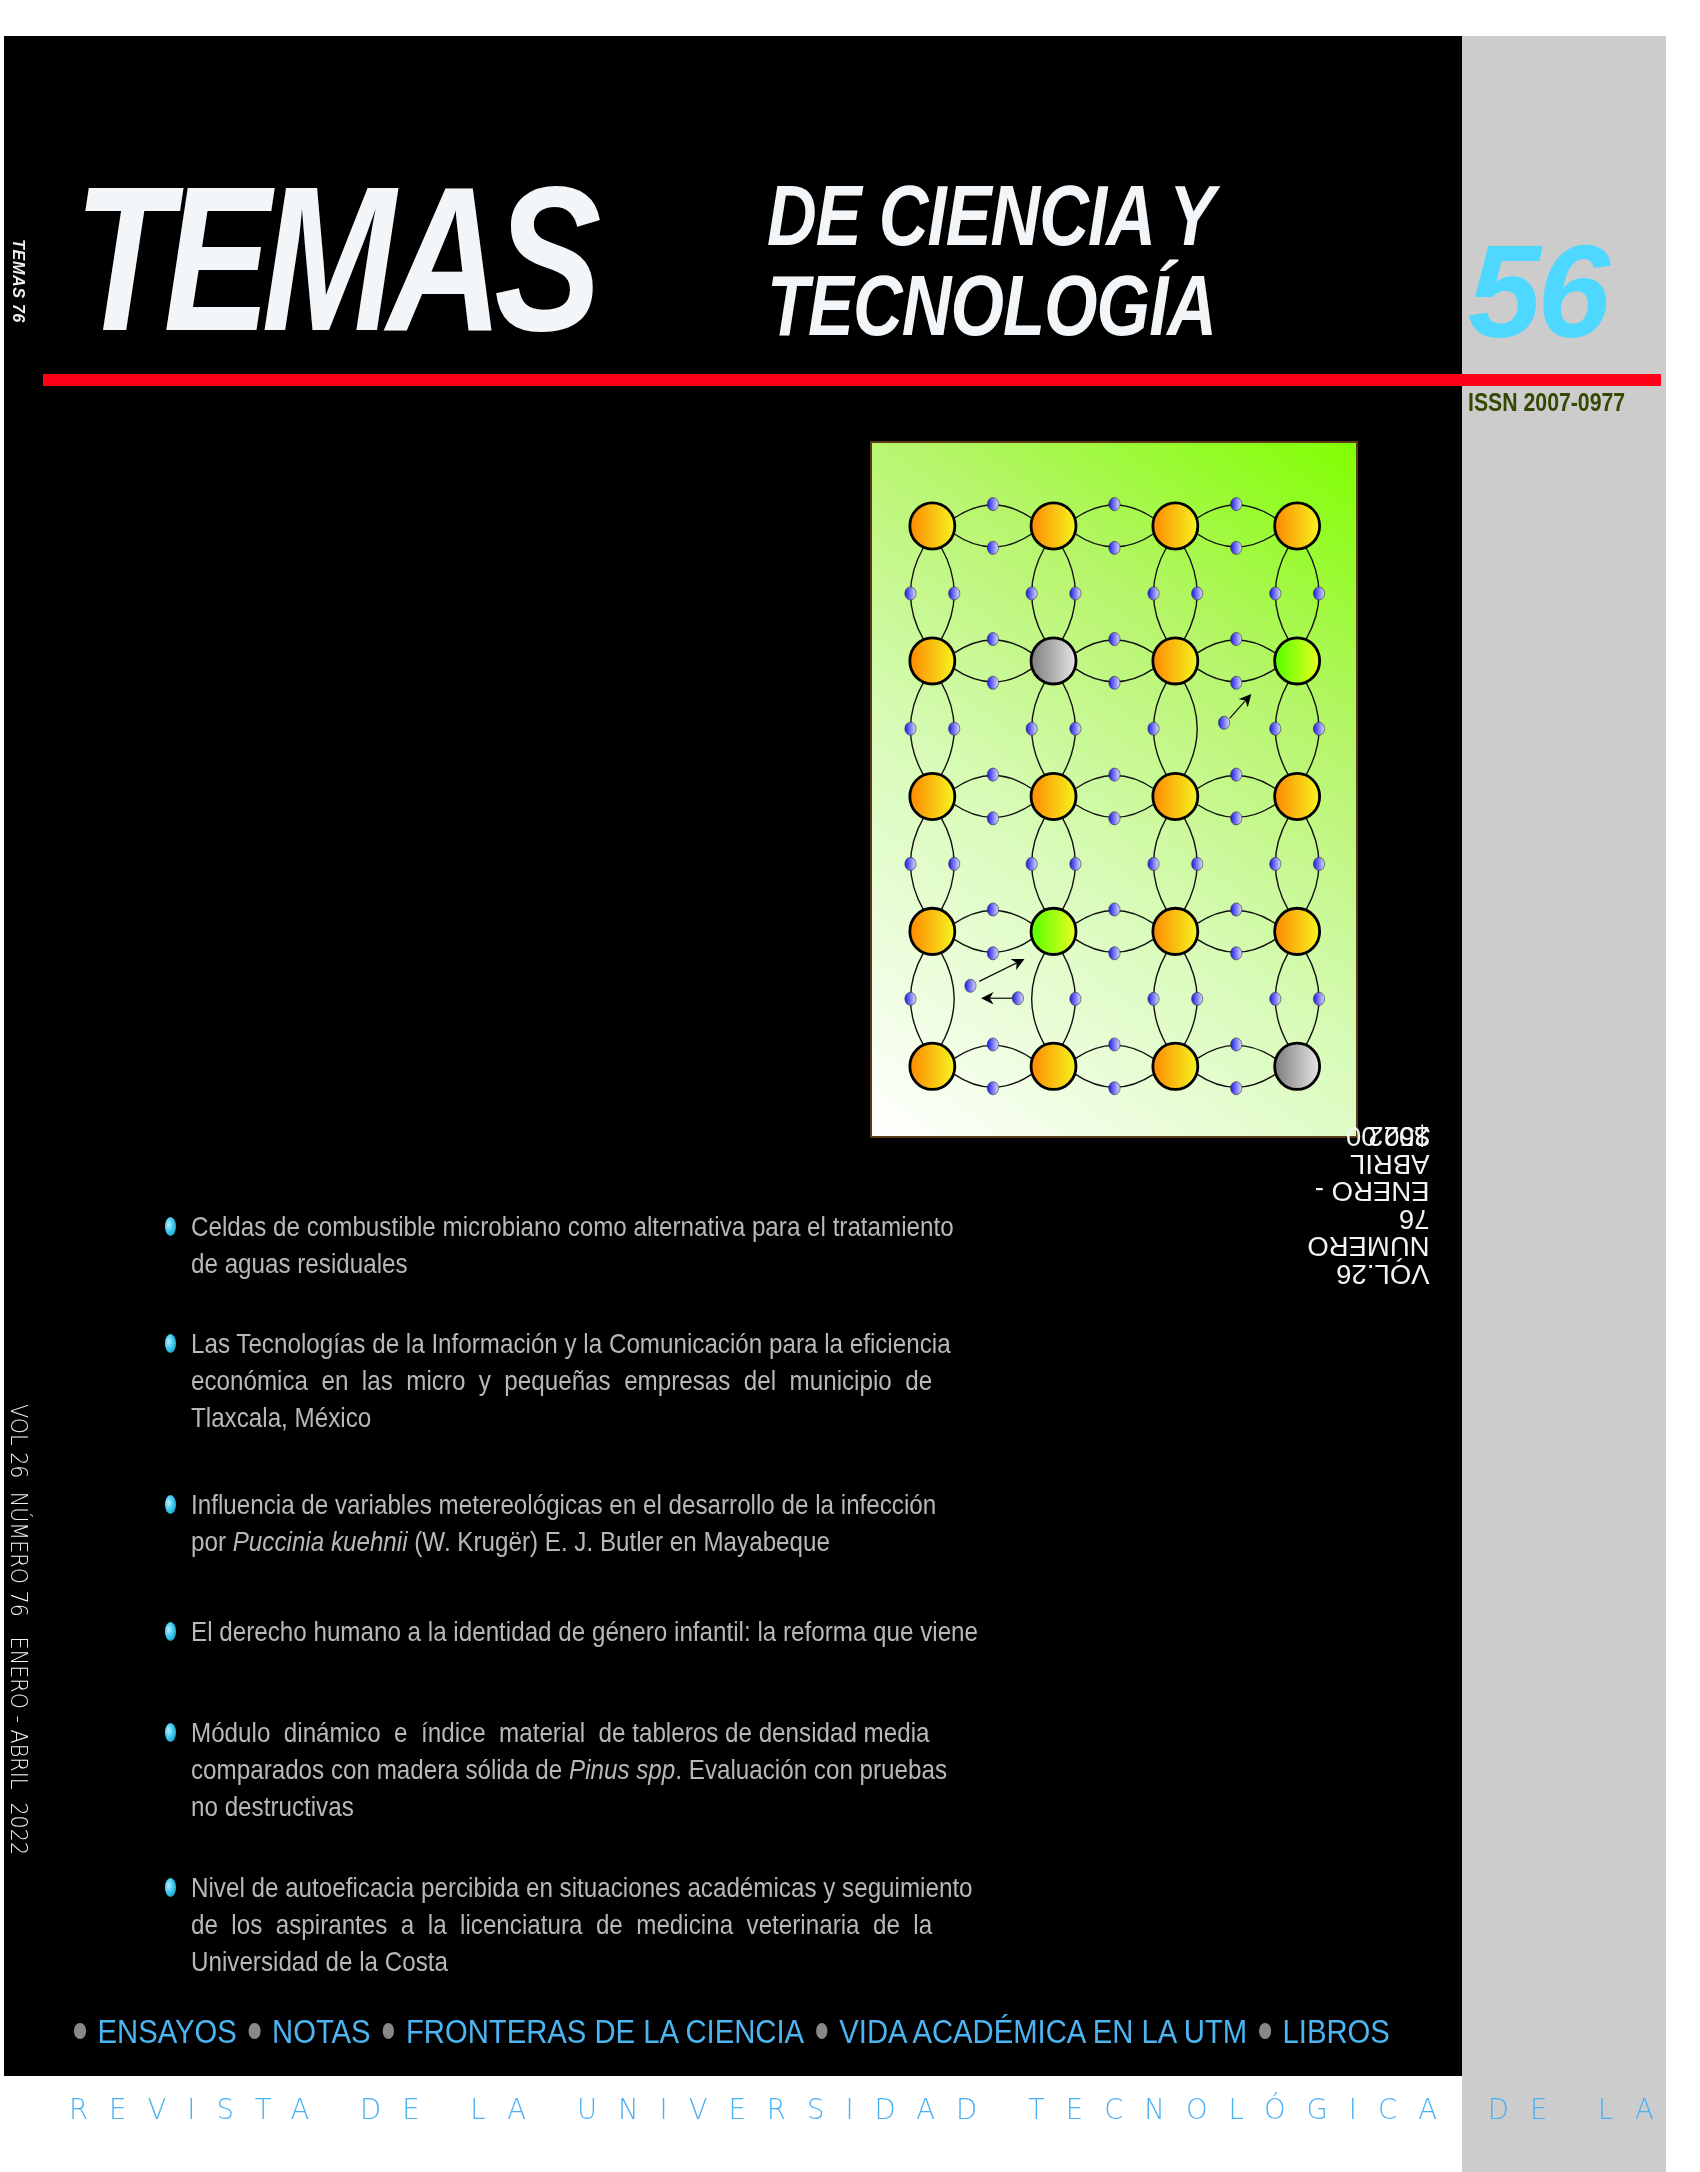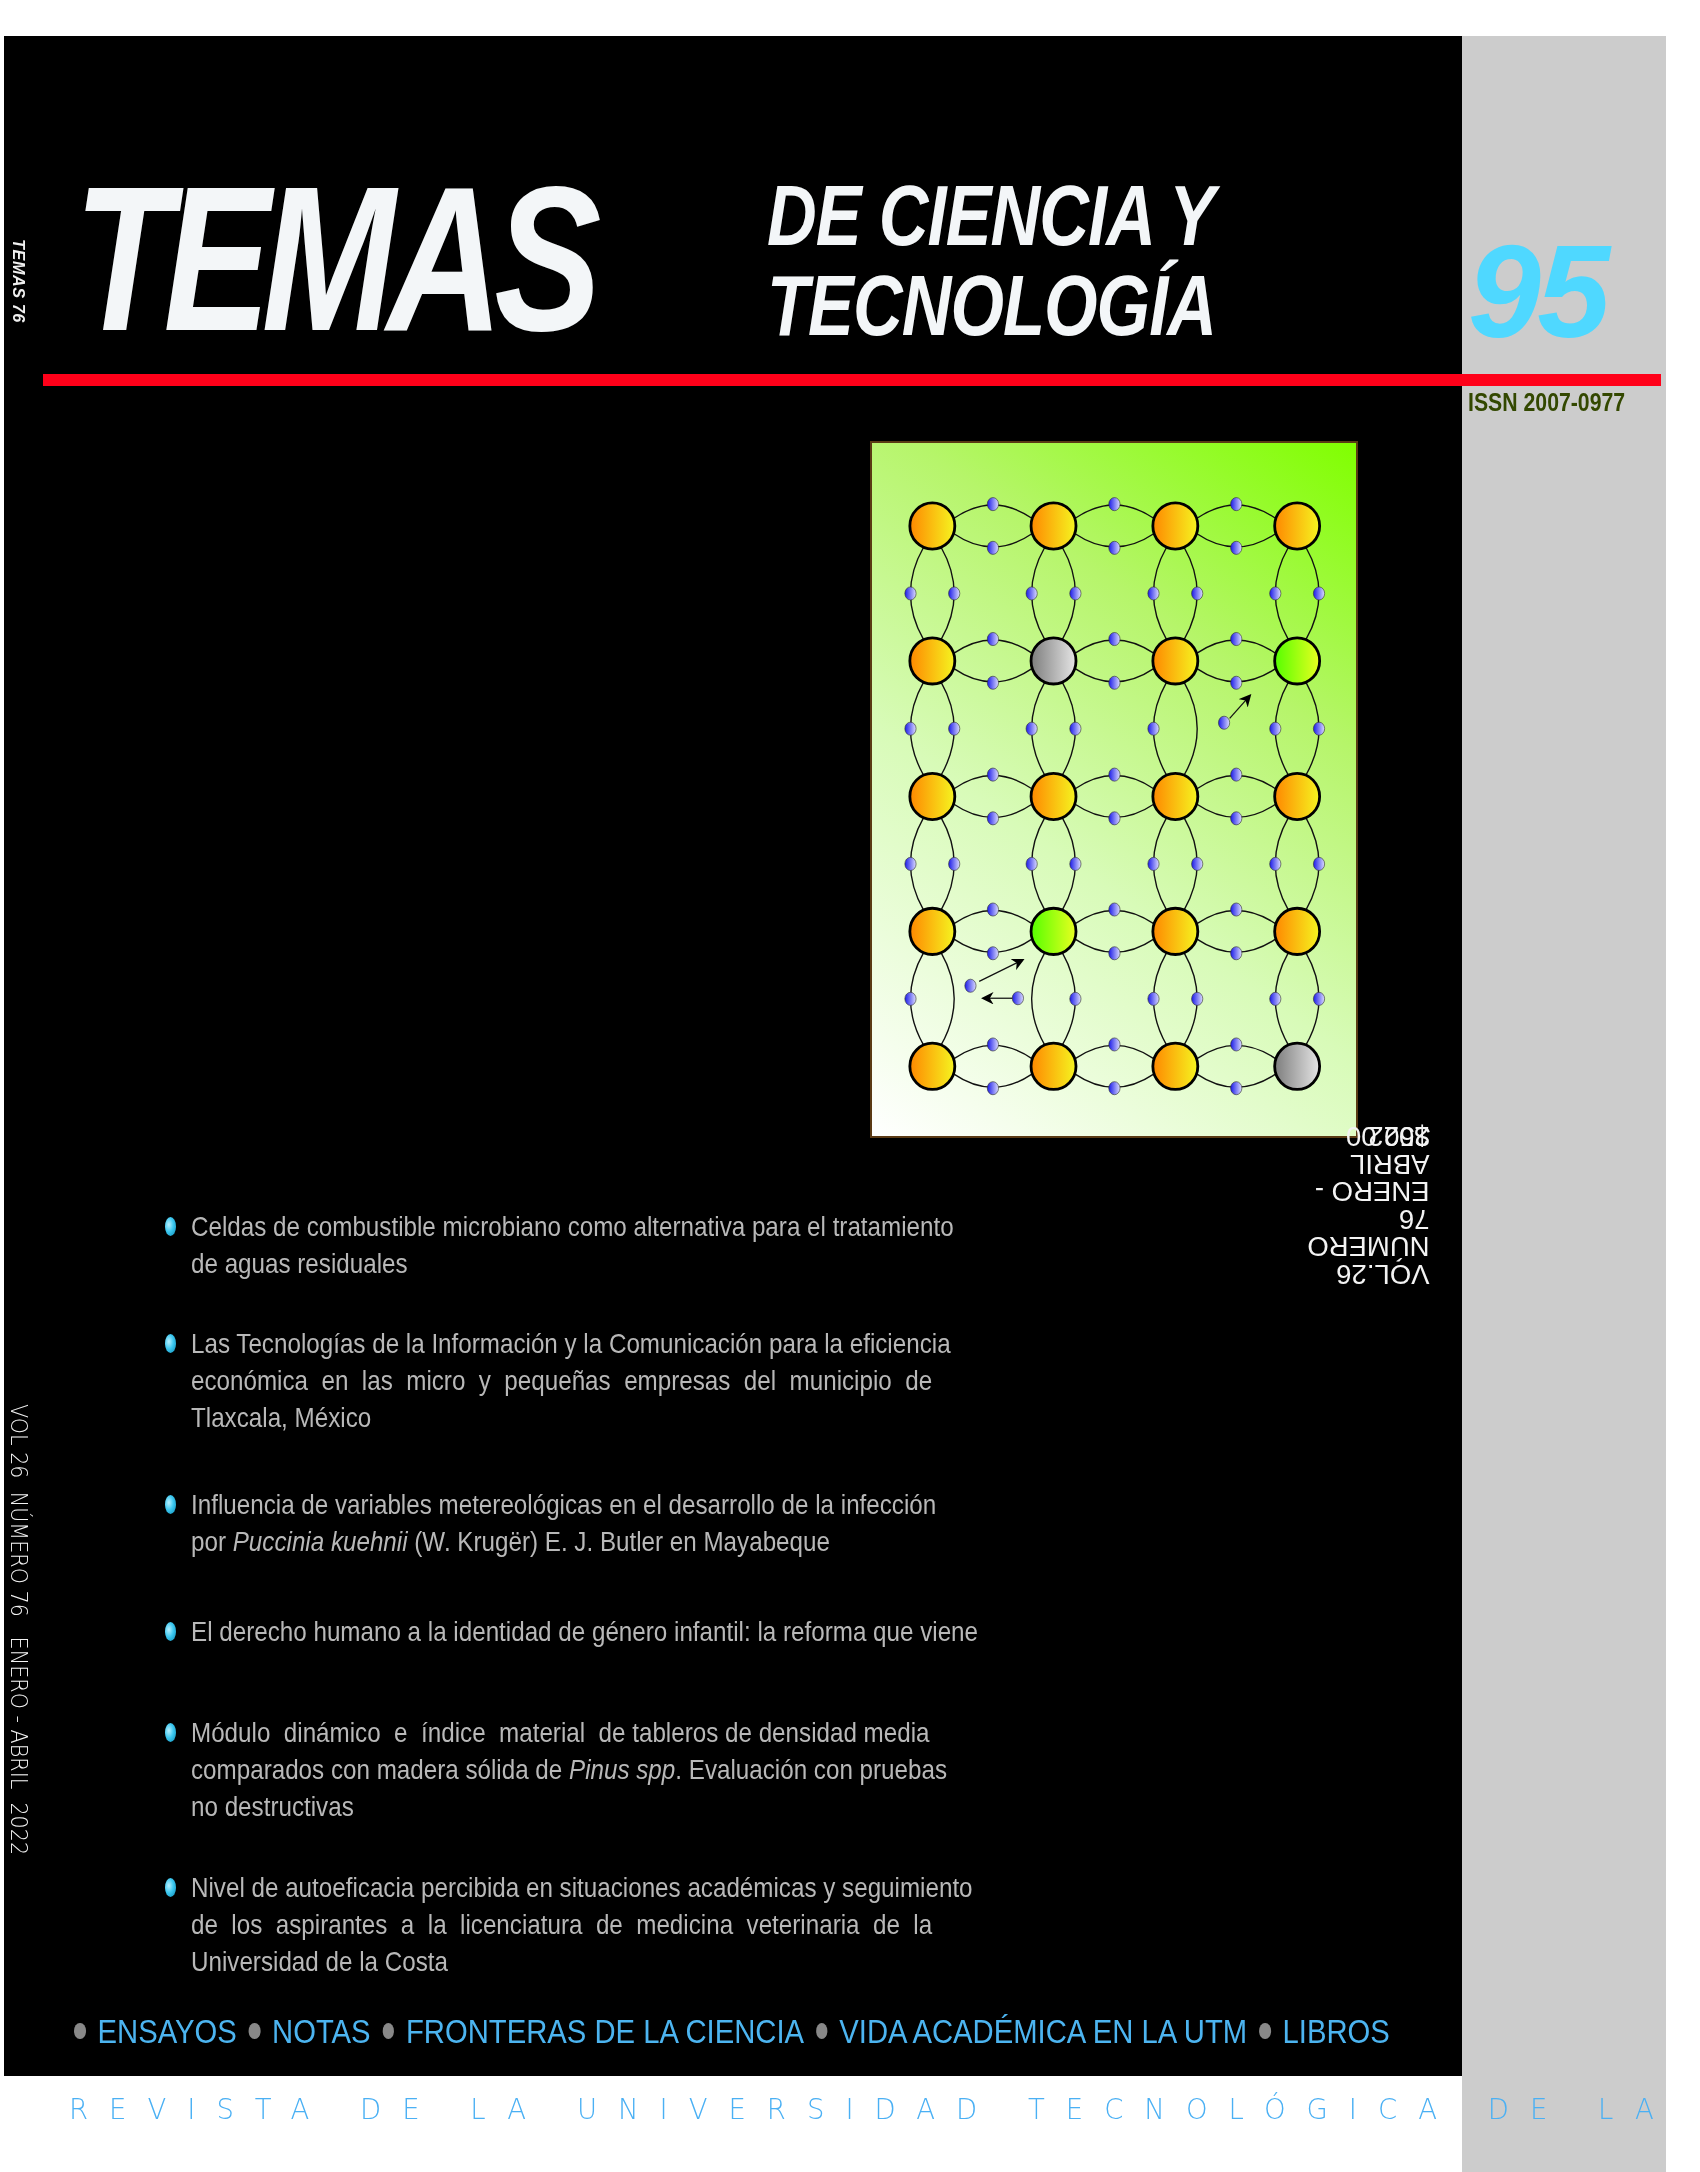--- a/index.html
+++ b/index.html
@@ -56,21 +56,21 @@
 <div id="grey-panel" class="abs"></div>
 
 <div id="spine-top" class="vtext">
   <span>TEMAS 76</span>
 </div>
 
 <div class="abs title-temas">TEMAS</div>
 <div id="title-line1" class="abs title-sub">DE CIENCIA Y</div>
 <div id="title-line2" class="abs title-sub">TECNOLOGÍA</div>
 
-<div id="issue-number" class="abs">95</div>
+<div id="issue-number" class="abs">56</div>
 <div id="red-rule" class="abs"></div>
 <div id="issn" class="abs">ISSN 2007-0977</div>
 
 <div id="cover-frame" class="abs"></div>
 <svg id="lattice" class="abs" width="1701" height="2172" style="left:0;top:0;pointer-events:none;" viewBox="0 0 2722 3477">
   <defs>
     <linearGradient id="gOrange" x1="0" x2="1" y1="0" y2="0">
         <stop offset="0" stop-color="#ff8800"></stop>
         <stop offset="1" stop-color="#f5f520"></stop>
       </linearGradient>

